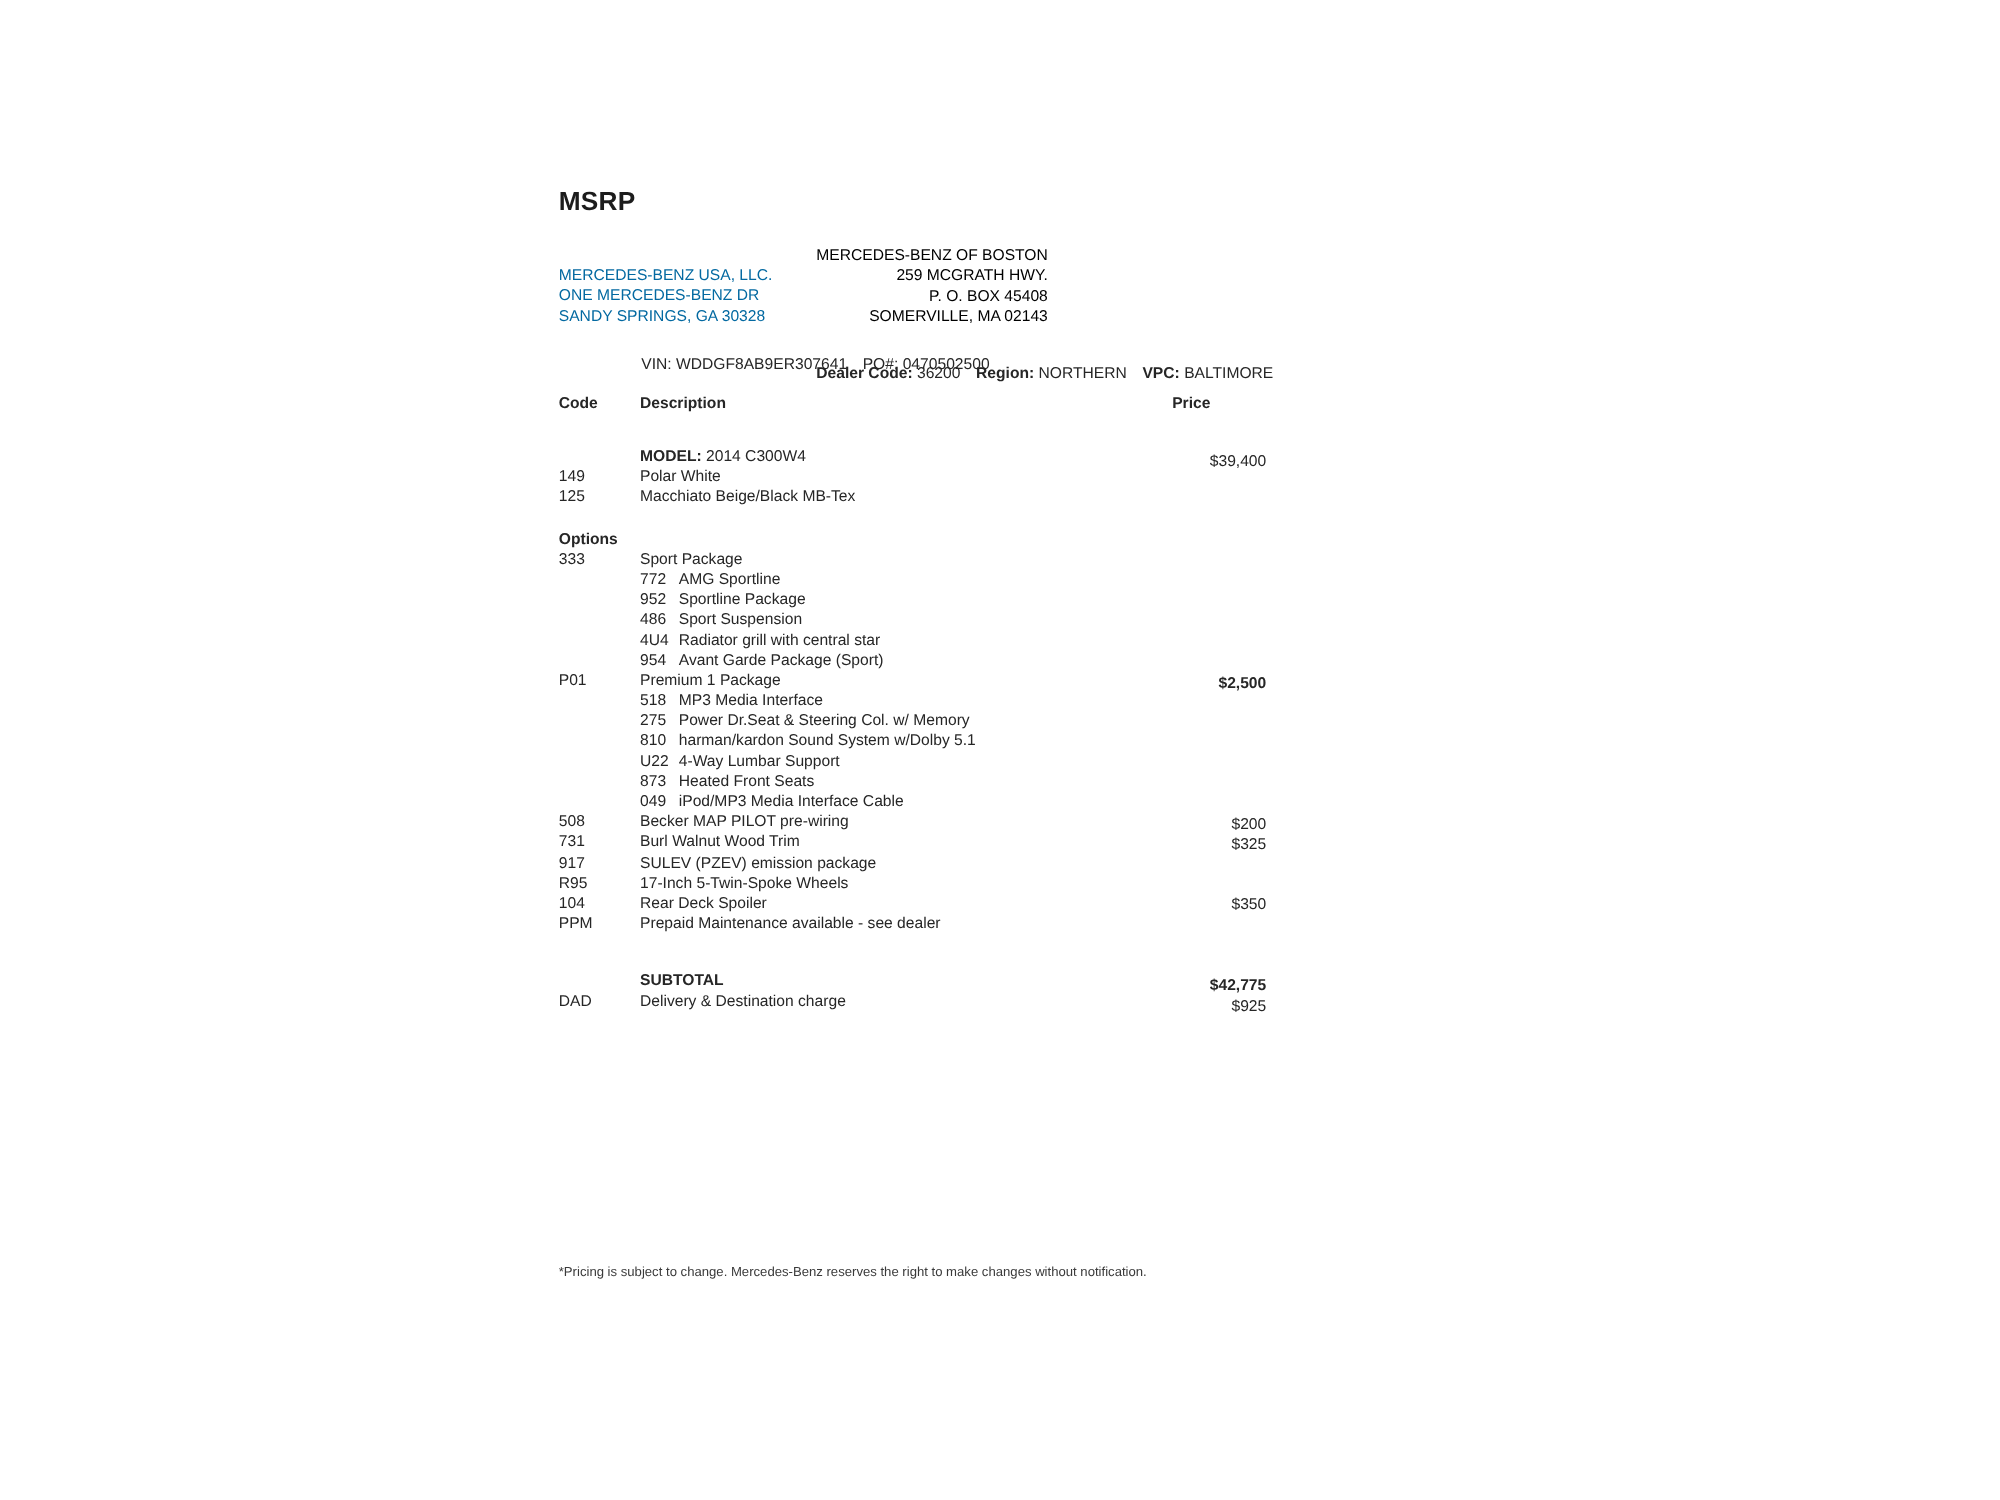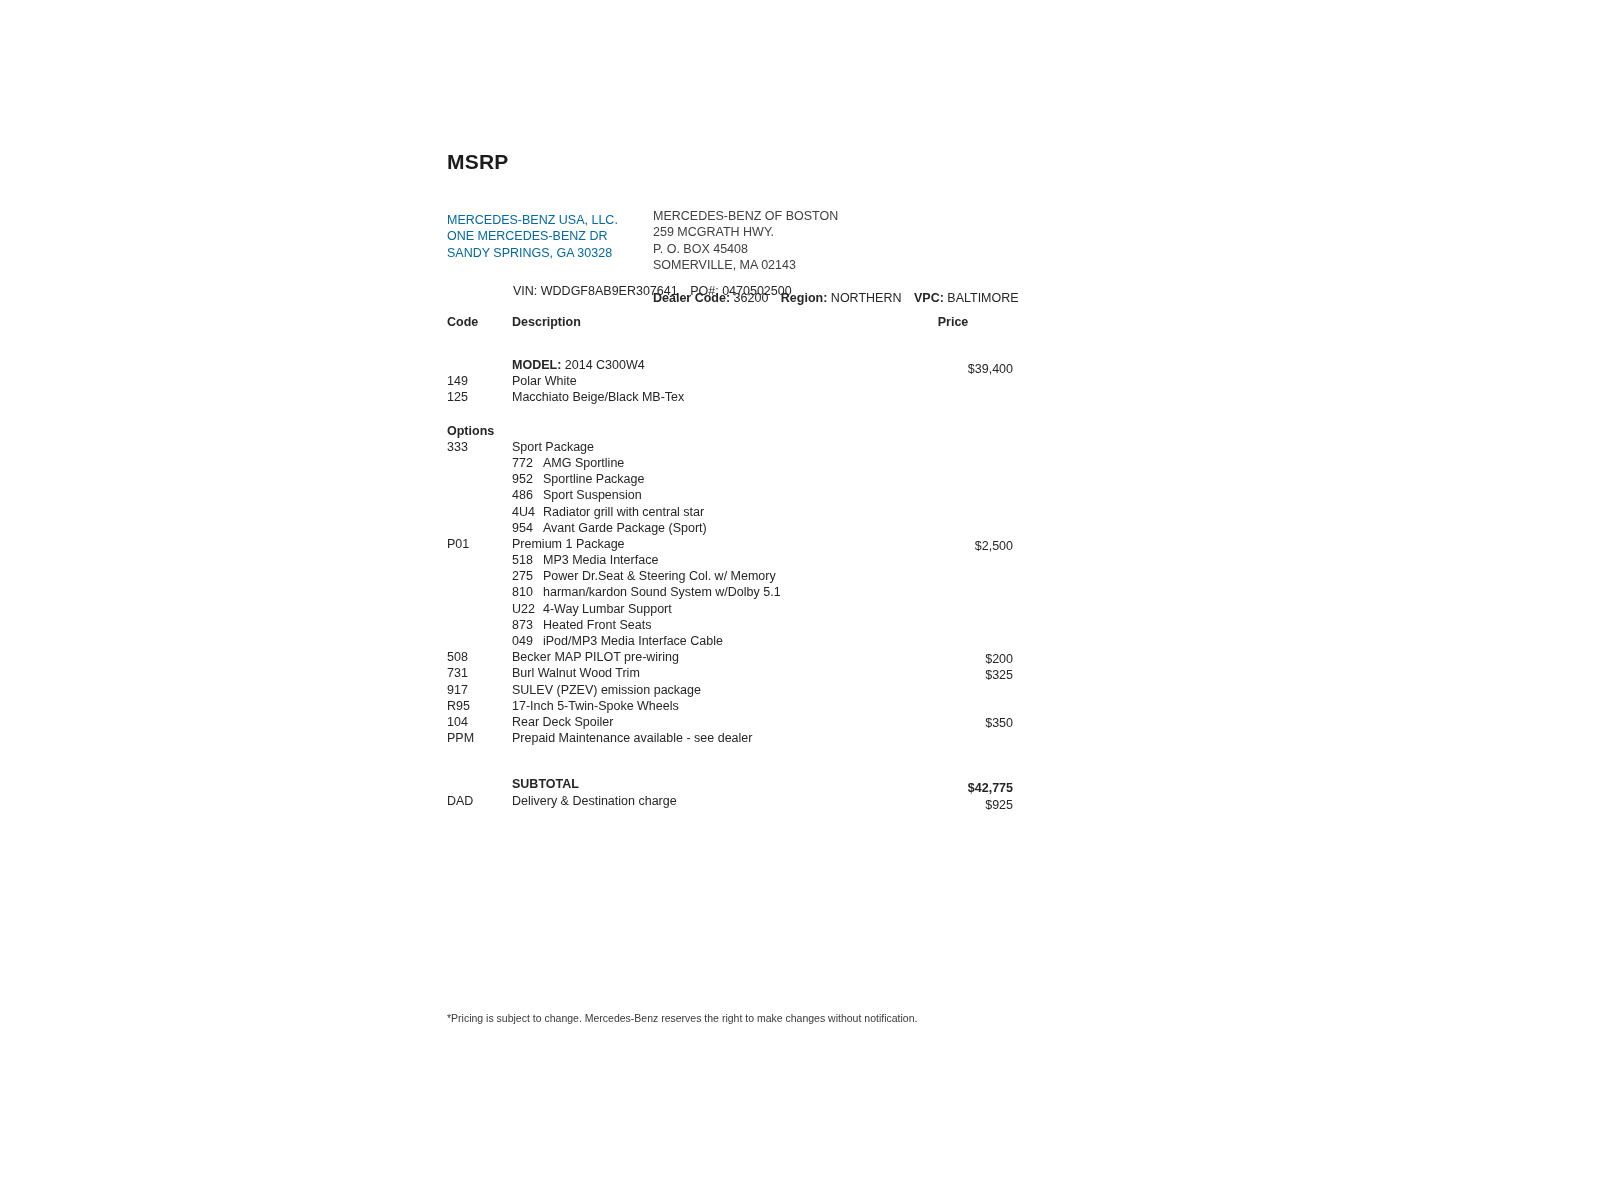--- a/index.html
+++ b/index.html
@@ -47,24 +47,25 @@
     position: absolute;
     left: 0;
     top: 16px;
     font-size: 12.5px;
     line-height: 16.3px;
     color: #0369a1;
   }
   .addr-right {
     position: absolute;
     left: 206px;
-    top: 12px;
+    top: 0;
     font-size: 12.5px;
     line-height: 16.3px;
-    color: #404040;
+    color: #000000;
+    text-align: right;
   }
   .dealer-line {
     position: absolute;
     left: 206px;
     top: 95px;
     font-size: 12.5px;
     white-space: nowrap;
   }
   .dealer-line b {
     font-weight: bold;
@@ -135,21 +136,21 @@
     top: 0;
     text-align: center;
     width: 120px;
     font-weight: bold;
   }
   .bold { font-weight: bold; }
   .spacer-sm { height: 13px; }
   .spacer-md { height: 17px; }
   .spacer-lg { height: 30px; }
 
-  .price-off-1 { top: 2px; }
+  .price-off-1 { top: 2px; font-weight: bold; }
   .price-off-2 { top: 1.5px; }
 
   .footnote {
     position: absolute;
     left: 0;
     top: 697px;
     font-size: 10.5px;
     color: #3a3a3a;
   }
 </style>

